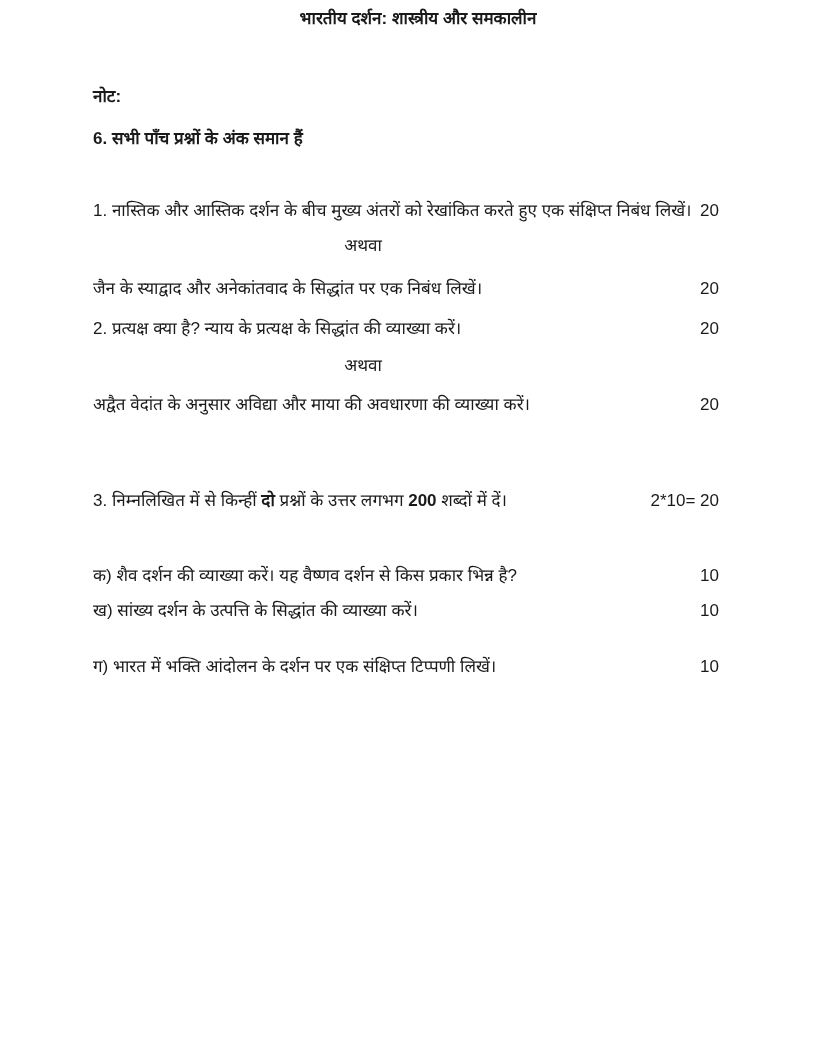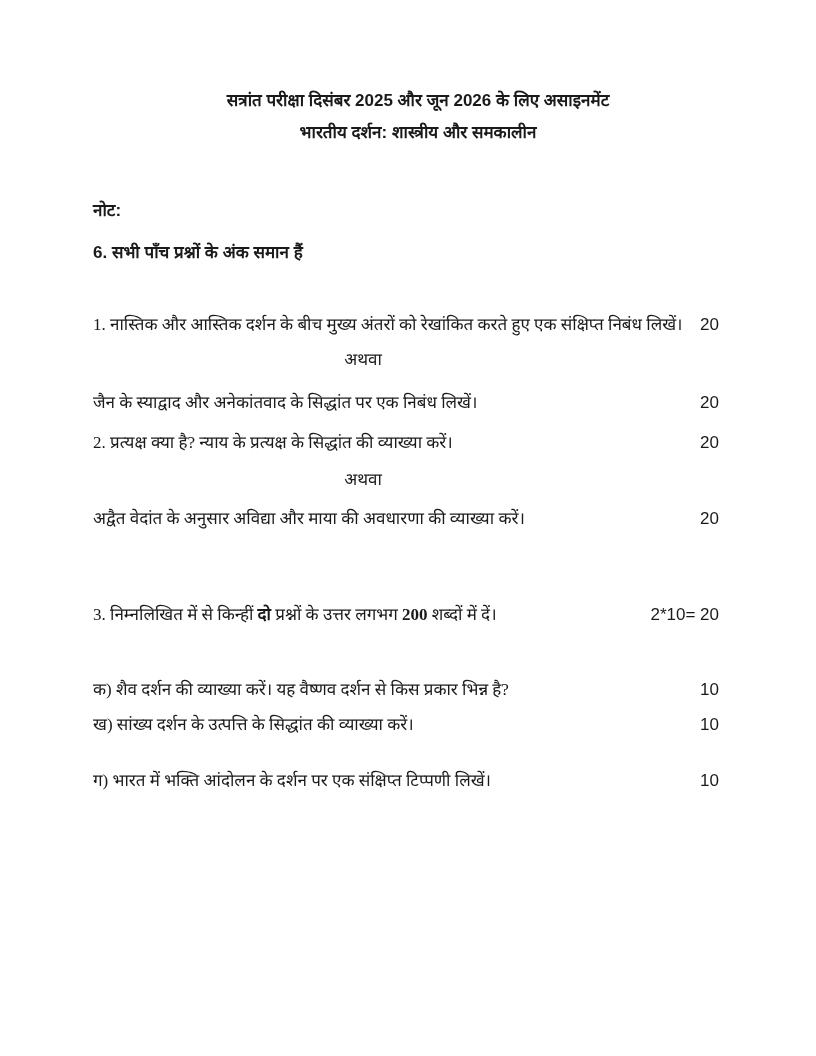--- a/index.html
+++ b/index.html
@@ -41,21 +41,21 @@
 
   
   .note-head { margin-top: 52px; font-weight: 700; line-height: 26px; }
   .note-item { font-weight: 700; line-height: 26px; }
   .note-item.n1 { margin-top: 14px; }
   .note-item.n2 { margin-top: 16px; }
   .note-item.n3 { margin-top: 16px; }
 
   
   .q-row { position: relative; line-height: 32px; }
-  .q-text { text-align: justify; font-family: Liberation Serif, serif; }
+  .q-text { text-align: justify; }
   .q-marks {
     position: absolute;
     right: 24px;
     bottom: 0;
     line-height: 32px;
     white-space: nowrap;
   }
   .or {
     line-height: 26px;
     width: 540px;
@@ -72,21 +72,20 @@
   .sub-b  { margin-top: 3px;  }
   .sub-c  { margin-top: 24px; }
   strong  { font-weight: 700; }
 </style>
 </head>
 <body>
 
 <div class="page">
   <div class="content">
 
-    <p class="h h-title">सत्रांत परीक्षा दिसंबर 2025 और जून 2026 के लिए असाइनमेंट</p>
     <p class="h h-course">भारतीय दर्शन: शास्त्रीय और समकालीन</p>
 
     <p class="note-head">नोट:</p>
     <p class="note-item n2">6. सभी पाँच प्रश्नों के अंक समान हैं</p>
 
     <div class="q-row q1">
       <p class="q-text">1. नास्तिक और आस्तिक दर्शन के बीच मुख्य अंतरों को रेखांकित करते हुए एक संक्षिप्त निबंध लिखें।</p>
       <span class="q-marks">20</span>
     </div>
 

